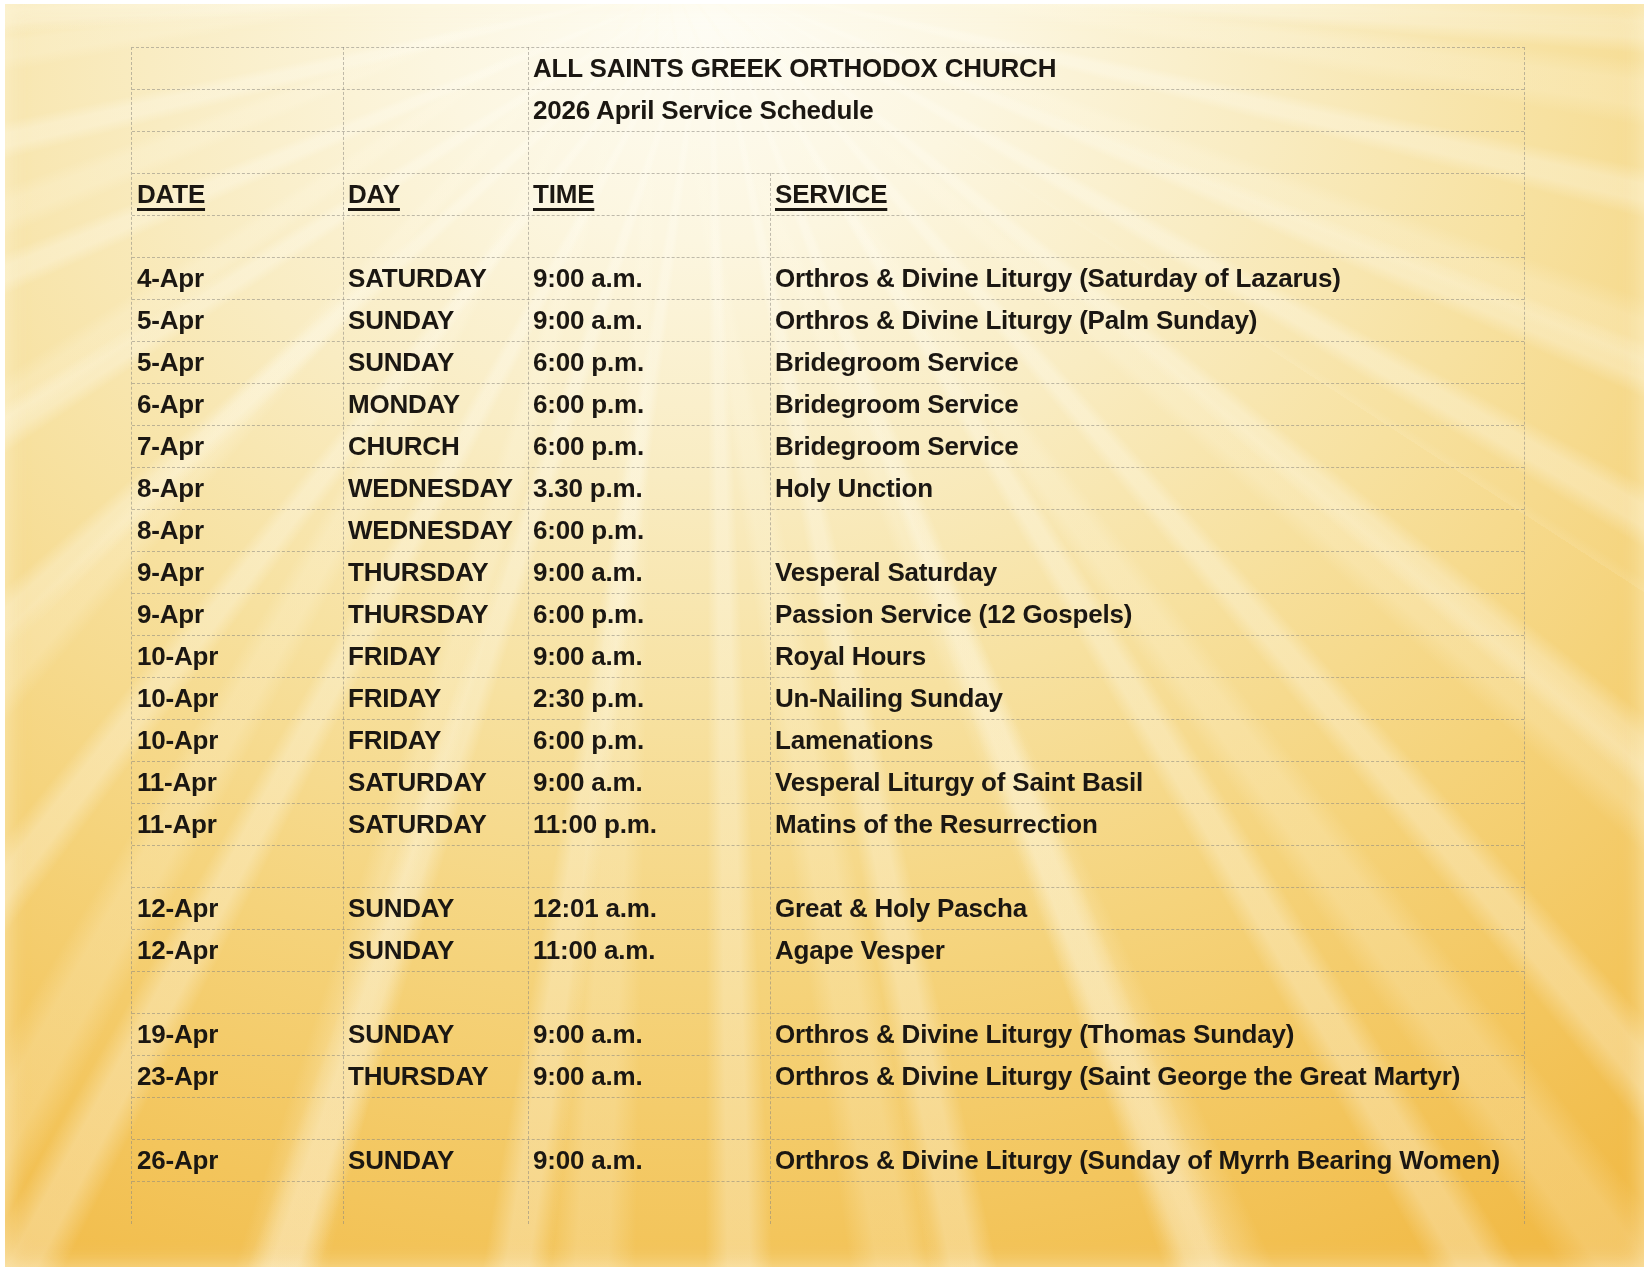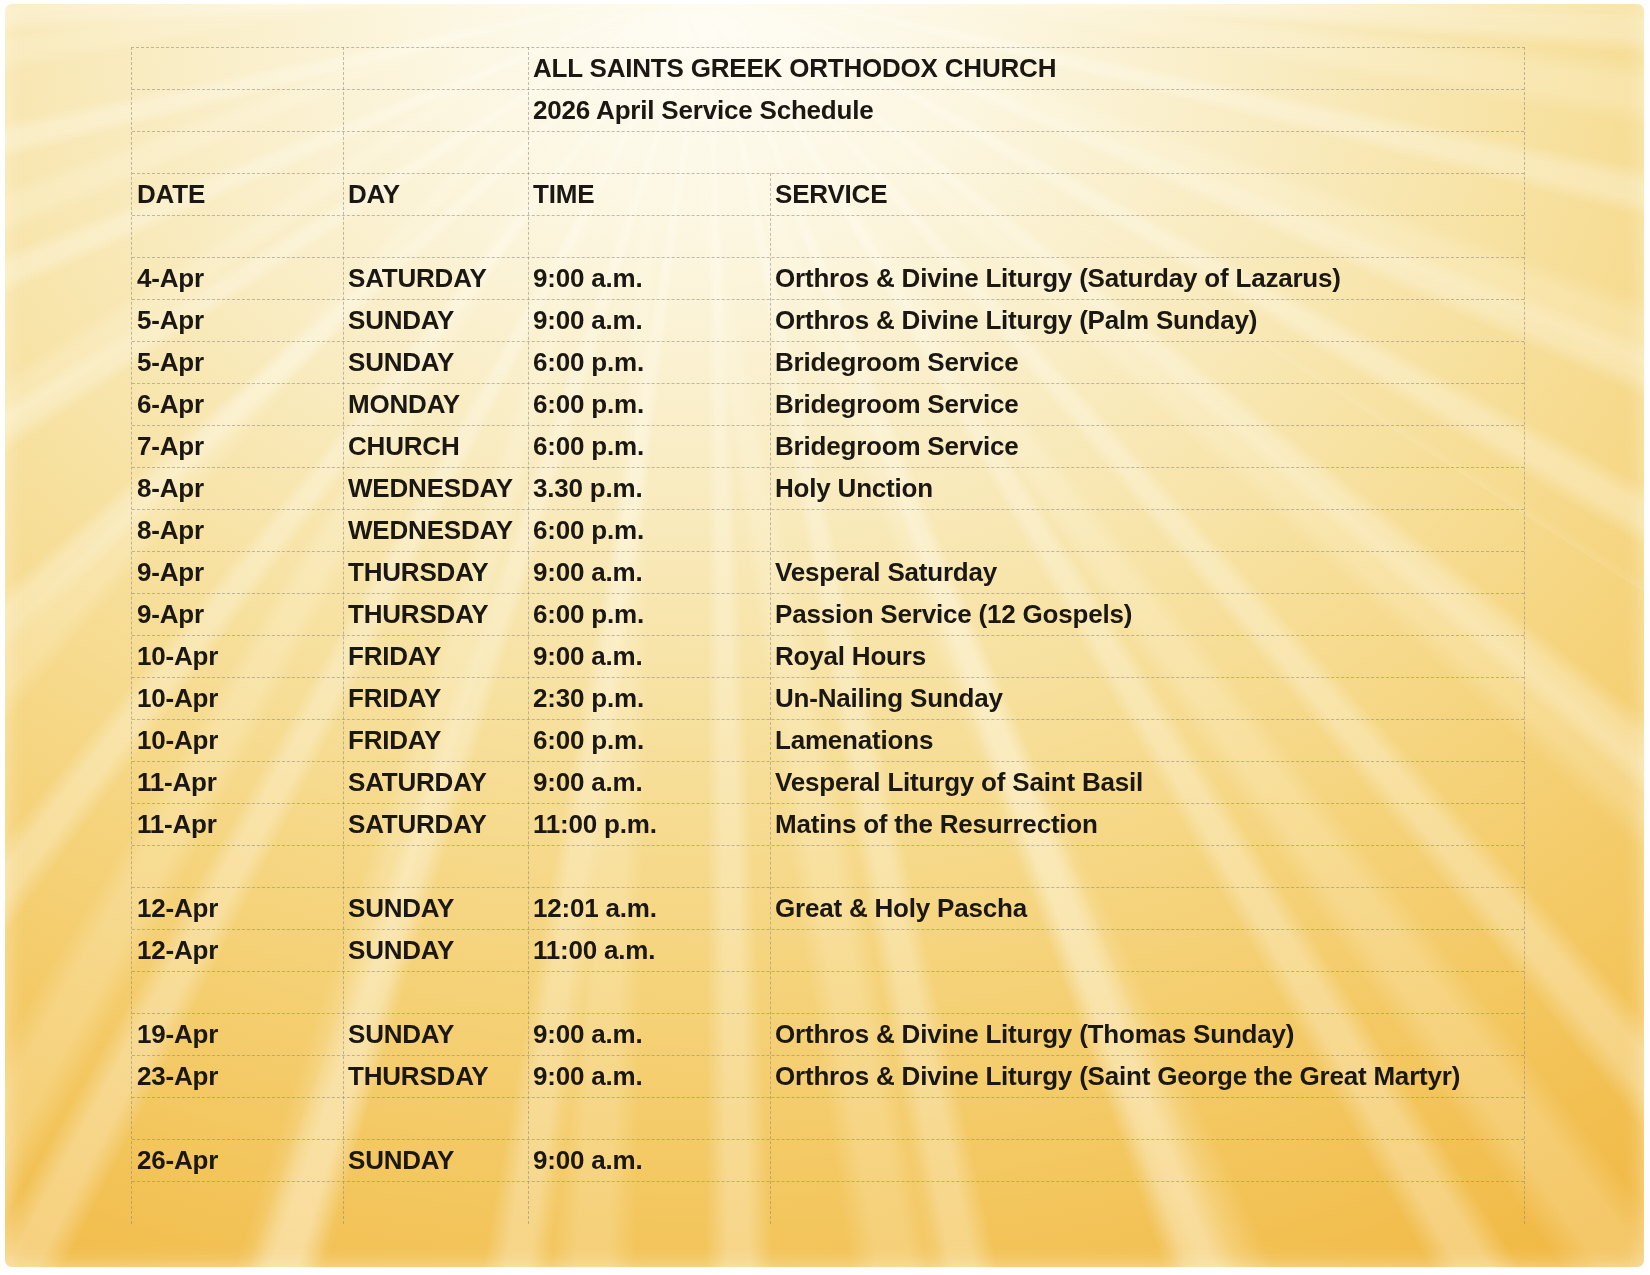--- a/index.html
+++ b/index.html
@@ -23,21 +23,20 @@
         rgba(255,253,244,0.30) 4.4deg 5.4deg,
         rgba(255,253,244,0) 6.4deg 9.8deg),
       repeating-conic-gradient(from 123deg at 40% -4%,
         rgba(255,250,232,0) 0deg 5.7deg,
         rgba(255,250,232,0.22) 6.9deg 8.3deg,
         rgba(255,250,232,0) 9.5deg 13.1deg),
       radial-gradient(115% 125% at 43% 0%,
         #fefdf6 0%, #fcf6e0 15%, #f9ecc2 30%, #f7e1a0 45%,
         #f5d37b 62%, #f3c55c 78%, #f1ba46 90%, #f0b23a 100%);
     box-shadow: inset 0 0 22px rgba(255,250,225,0.55);
-    border-radius: 7px;
   }
   .grid{
     position:absolute;
     left:126px;top:43px;
     width:1394px;height:1177px;
     box-sizing:border-box;
     border-top:1px dashed var(--grid);
     border-left:1px dashed var(--grid);
     border-right:1px dashed var(--grid);
   }
@@ -62,20 +61,21 @@
     letter-spacing:-0.2px;
     color:var(--ink);
   }
   .cell{flex:0 0 auto;padding-left:5px;box-sizing:border-box;overflow:visible}
   .c-date{width:211px}
   .c-day{width:185px}
   .c-time{width:242px}
   .c-service{flex:1 1 auto}
   .title-row .title-text{margin-left:401px}
   .hul{
+    text-decoration:underline;
     text-decoration-thickness:3px;
     text-underline-offset:5px;
     text-align:center;
   }
 </style>
 </head>
 <body>
 
 <div class="slide">
   <div class="grid">
@@ -207,20 +207,21 @@
         <div class="row">
     <div class="cell c-date">12-Apr</div>
     <div class="cell c-day">SUNDAY</div>
     <div class="cell c-time">12:01 a.m.</div>
     <div class="cell c-service">Great &amp; Holy Pascha</div>
   </div>
         <div class="row">
     <div class="cell c-date">12-Apr</div>
     <div class="cell c-day">SUNDAY</div>
     <div class="cell c-time">11:00 a.m.</div>
+    <div class="cell c-service">Agape Vesper</div>
   </div>
         <div class="row">
     <div class="cell c-date"></div>
     <div class="cell c-day"></div>
     <div class="cell c-time"></div>
     <div class="cell c-service"></div>
   </div>
         <div class="row">
     <div class="cell c-date">19-Apr</div>
     <div class="cell c-day">SUNDAY</div>
@@ -236,17 +237,18 @@
         <div class="row">
     <div class="cell c-date"></div>
     <div class="cell c-day"></div>
     <div class="cell c-time"></div>
     <div class="cell c-service"></div>
   </div>
         <div class="row">
     <div class="cell c-date">26-Apr</div>
     <div class="cell c-day">SUNDAY</div>
     <div class="cell c-time">9:00 a.m.</div>
+    <div class="cell c-service">Orthros &amp; Divine Liturgy (Sunday of Myrrh Bearing Women)</div>
   </div>
       </div>
 
   </div>
 </div>
 
 </body></html>

